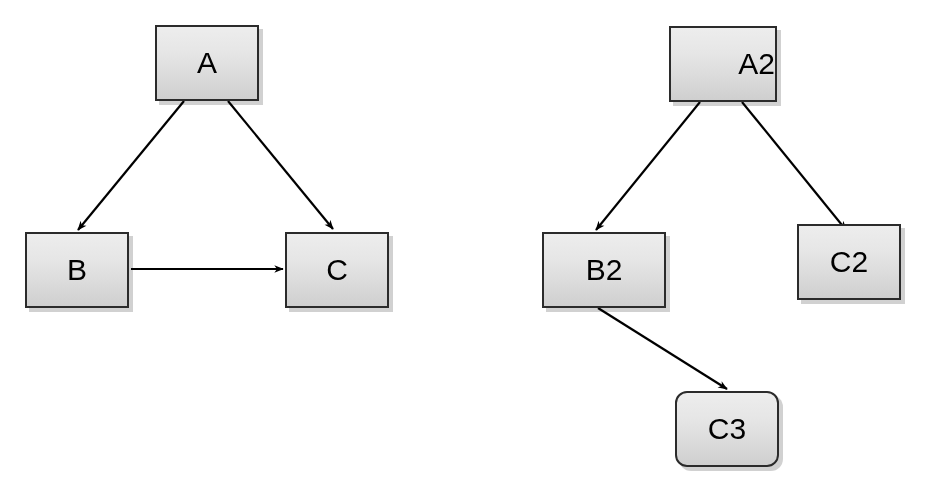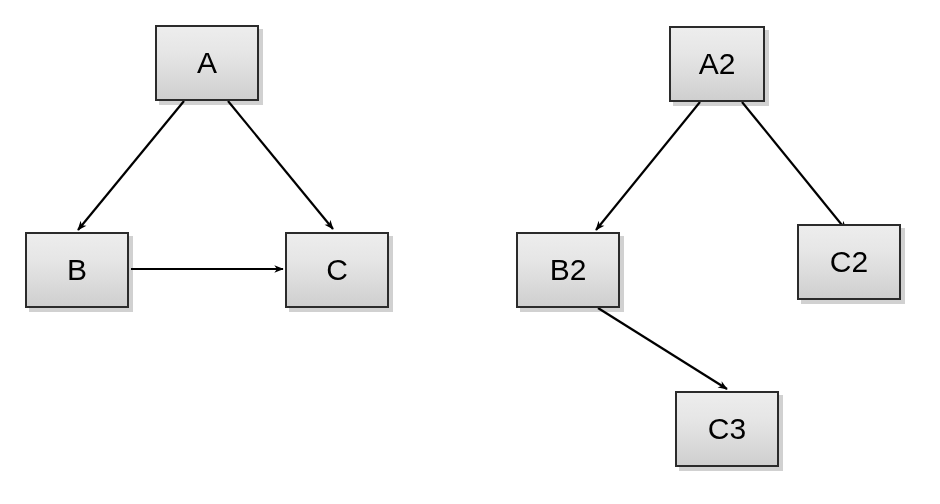--- a/index.html
+++ b/index.html
@@ -74,27 +74,27 @@
         <span class="node-label">A</span>
       </div>
       <div class="node" style="left: 25px; top: 232px; width: 104px; height: 76px;">
         <span class="node-label">B</span>
       </div>
       <div class="node" style="left: 285px; top: 232px; width: 104px; height: 76px;">
         <span class="node-label">C</span>
       </div>
     </div>
   <div id="nodes-right">
-      <div class="node" style="left: 669px; top: 26px; width: 96px; height: 76px;">
+      <div class="node" style="left: 669px; top: 26px; width: 108px; height: 76px; justify-content: flex-end;">
         <span class="node-label">A2</span>
       </div>
-      <div class="node" style="left: 516px; top: 232px; width: 104px; height: 76px;">
+      <div class="node" style="left: 542px; top: 232px; width: 124px; height: 76px;">
         <span class="node-label">B2</span>
       </div>
       <div class="node" style="left: 797px; top: 224px; width: 104px; height: 76px;">
         <span class="node-label">C2</span>
       </div>
-      <div class="node" style="left: 675px; top: 391px; width: 104px; height: 76px;">
+      <div class="node" style="left: 675px; top: 391px; width: 104px; height: 76px; border-radius: 12px;">
         <span class="node-label">C3</span>
       </div>
     </div>
 
 </div>
 
 </body></html>

